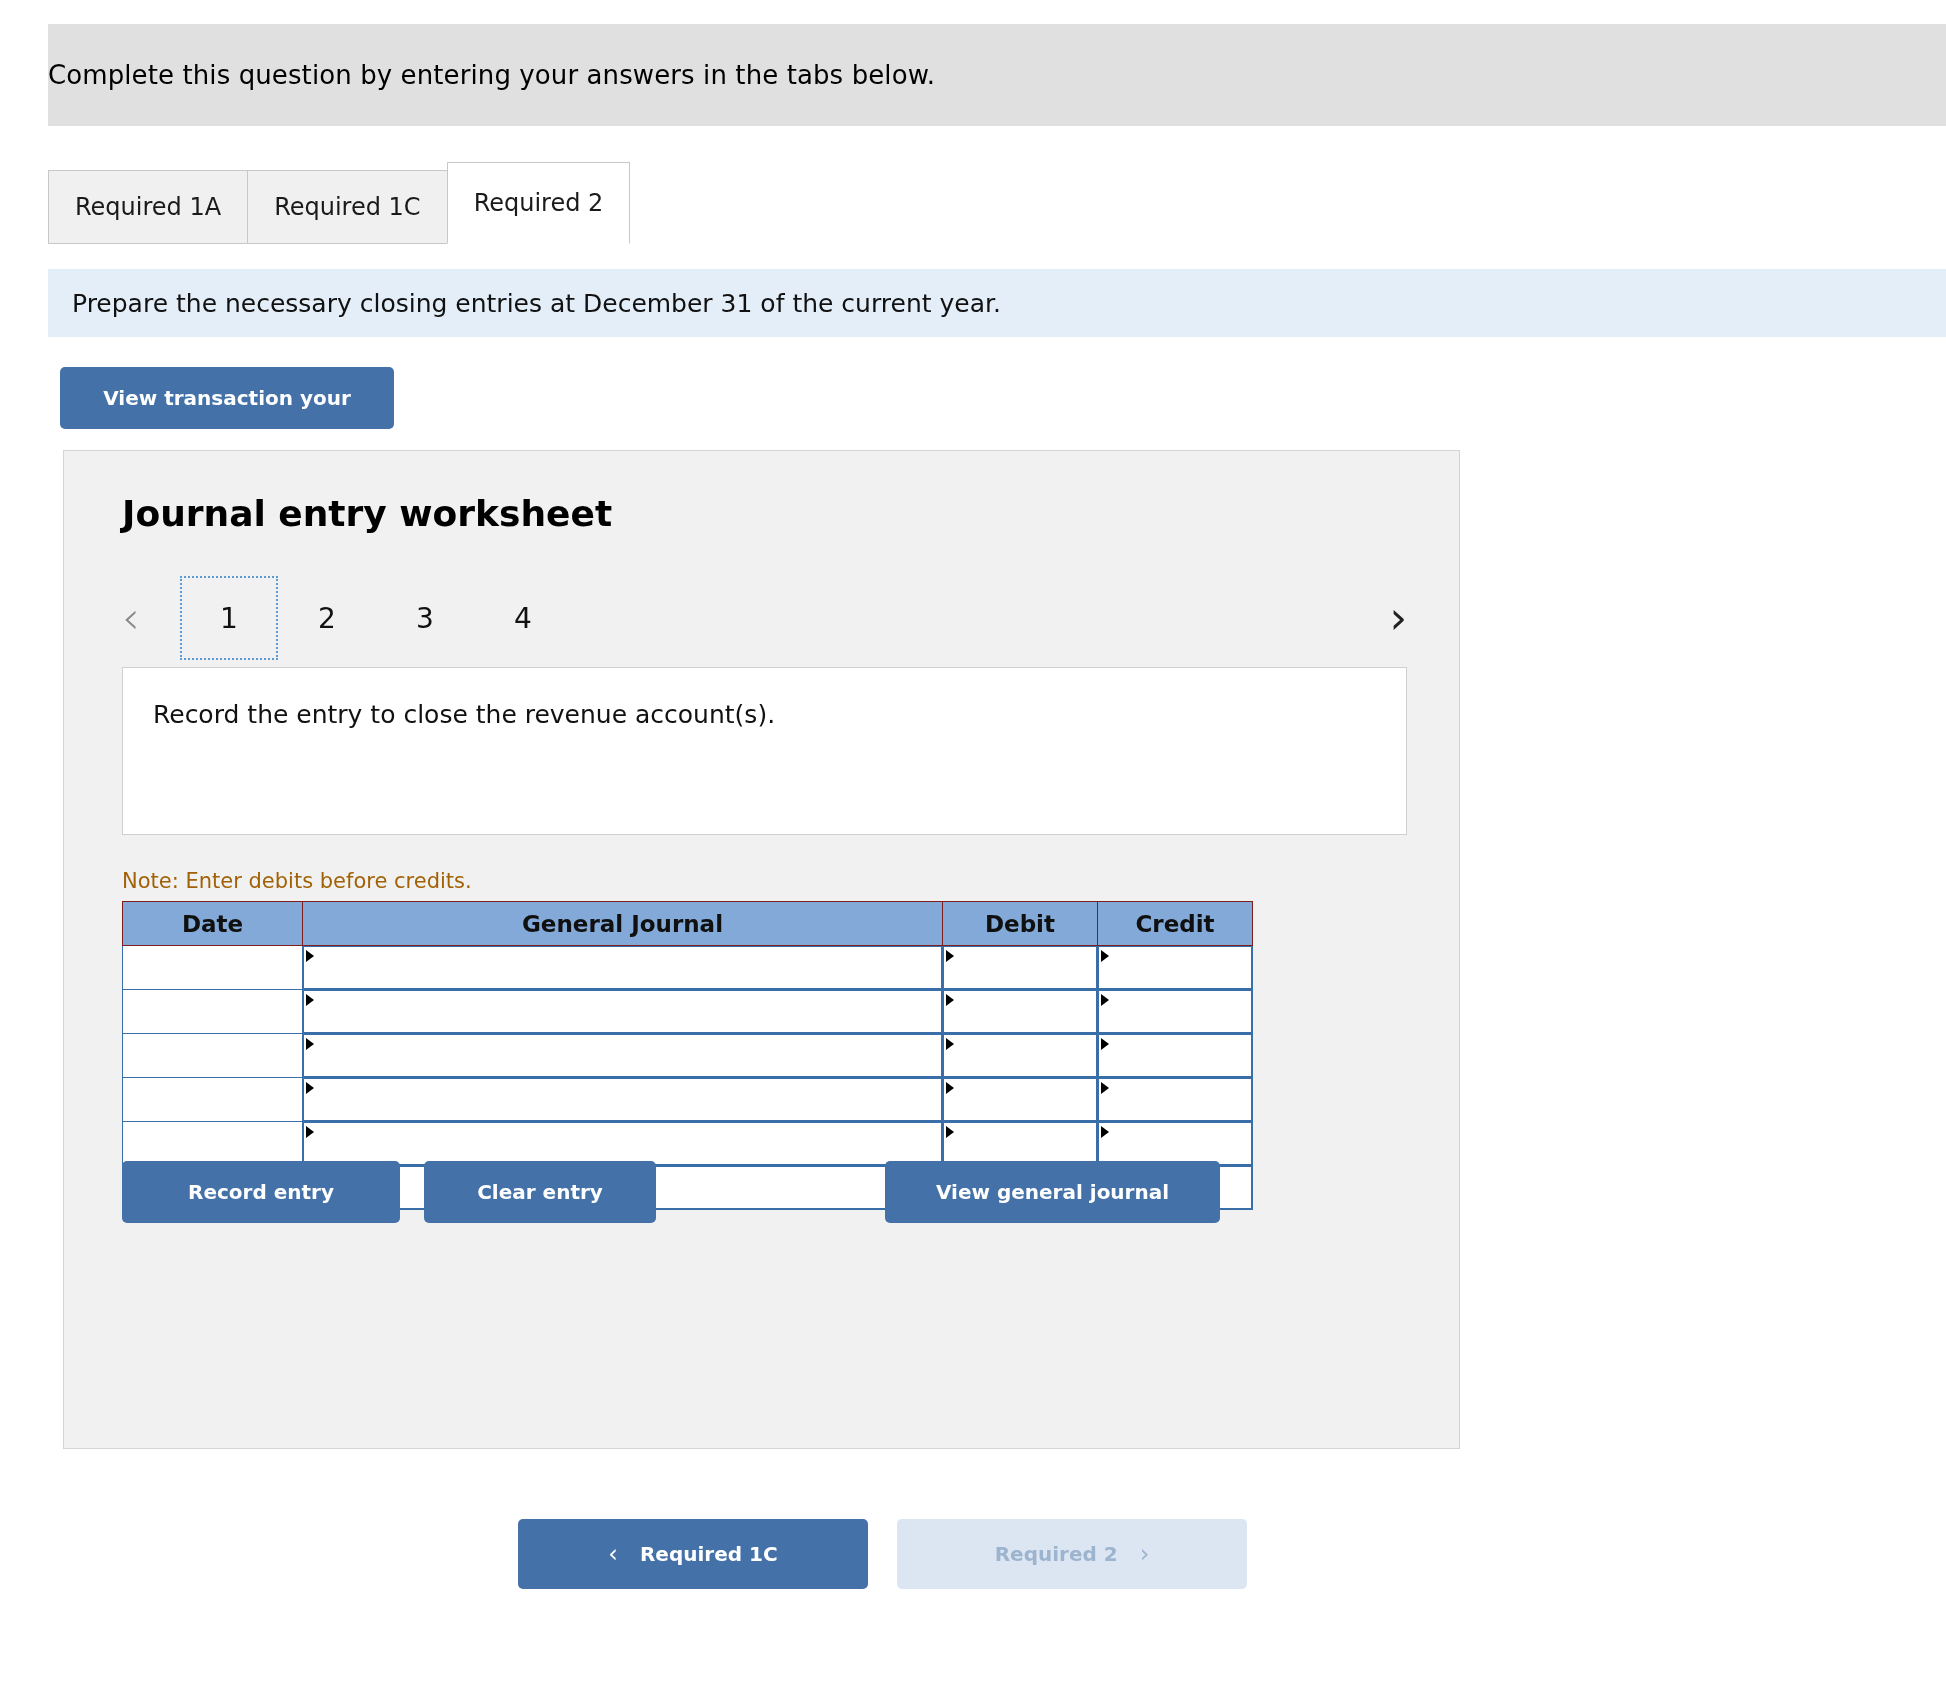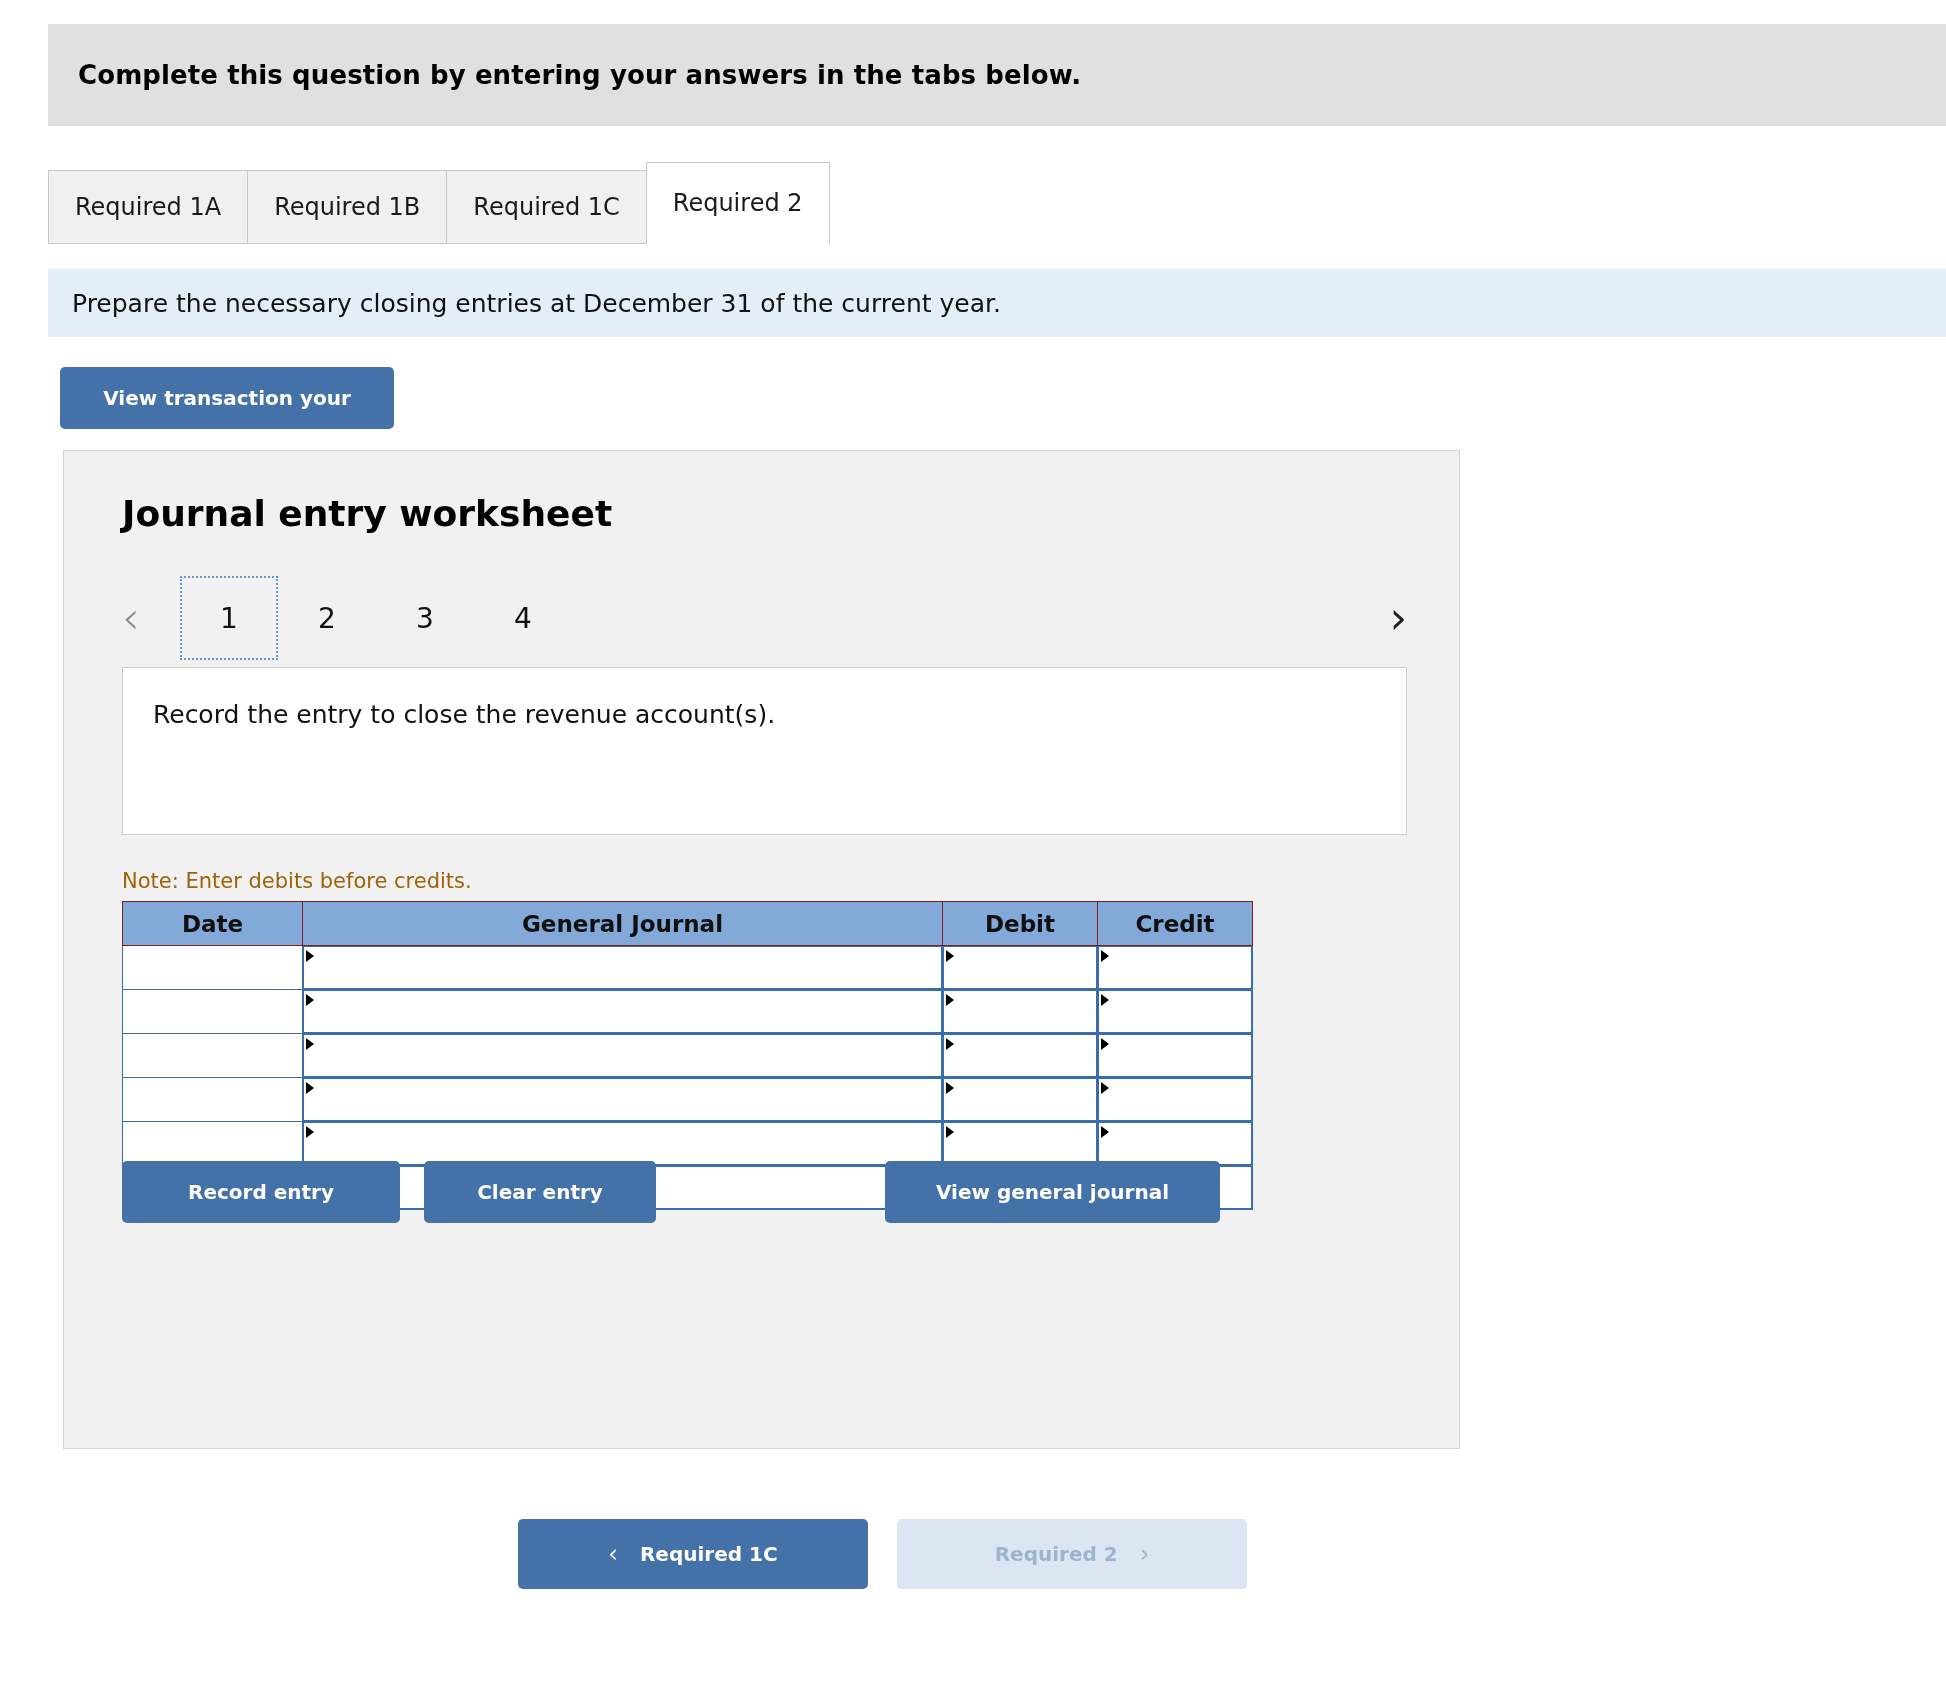--- a/index.html
+++ b/index.html
@@ -22,23 +22,22 @@
     left: 48px;
     top: 24px;
     width: 1898px;
     height: 102px;
     background: #e0e0e0;
     display: flex;
     align-items: center;
   }
   .top-banner-text {
     font-size: 26px;
-    font-weight: bold;
+    font-weight: normal;
     color: #000000;
-    padding-left: 30px;
     letter-spacing: 0.1px;
   }
 
   
   .tabstrip {
     position: absolute;
     left: 48px;
     top: 162px;
     width: 1898px;
     height: 82px;
@@ -309,23 +308,20 @@
 
 <div class="top-banner">
   <div class="top-banner-text">Complete this question by entering your answers in the tabs below.</div>
 </div>
 
 <div class="tabstrip">
   <div class="tab">
     <span>Required 1A</span>
   </div>
   <div class="tab">
-    <span>Required 1B</span>
-  </div>
-  <div class="tab">
     <span>Required 1C</span>
   </div>
   <div class="tab active">
     <span>Required 2</span>
   </div>
 </div>
 
 <div class="instr-strip">
   <div class="instr-strip-text">Prepare the necessary closing entries at December 31 of the current year.</div>
 </div>

